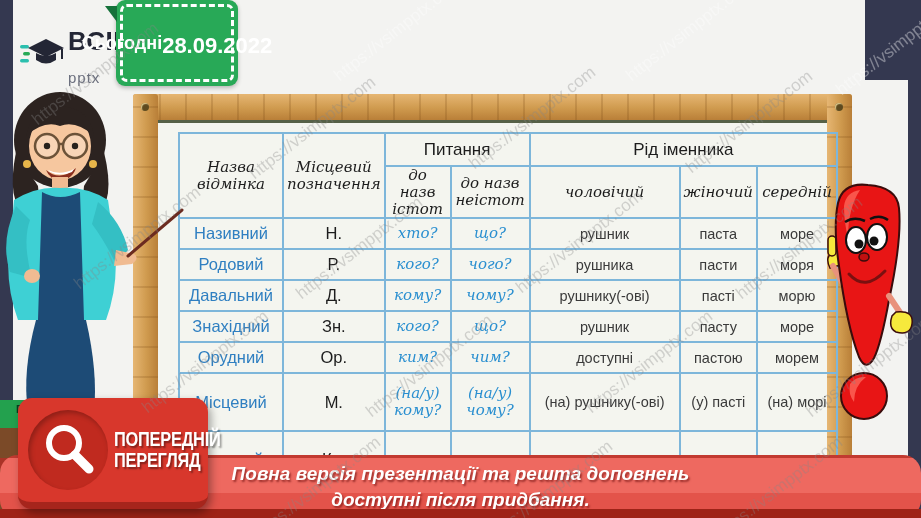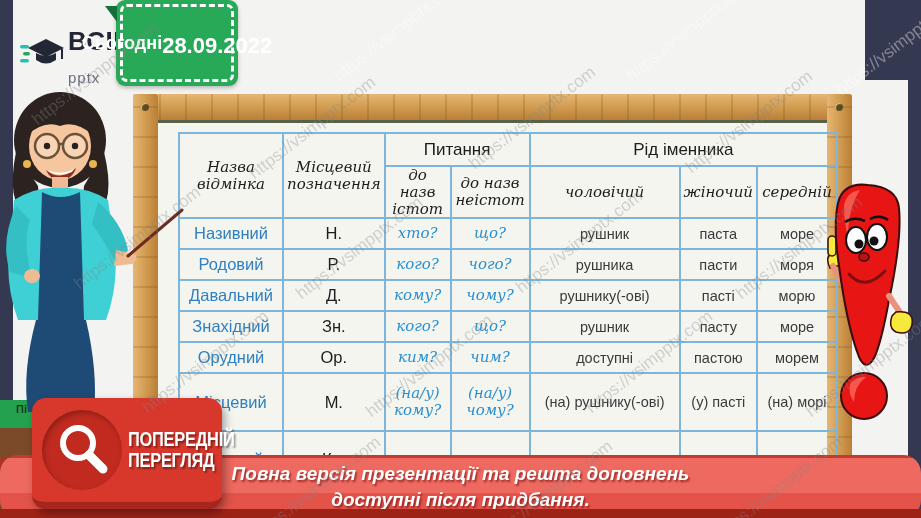--- a/index.html
+++ b/index.html
@@ -66,21 +66,21 @@
   .brown-box{position:absolute;left:0;top:428px;width:56px;height:86px;background:#7b4a28;z-index:2;}
   .brown-box .stripe{position:absolute;left:0;top:30px;width:100%;height:11px;background:#aa3327;}
   
   .bottom-banner{position:absolute;left:0;top:455px;width:921px;height:63px;z-index:4;
      background:linear-gradient(180deg,#c23a30 0 3px,#ee6960 3px 38px,#e3534a 38px 54px,#d4453c 54px 100%);
      display:flex;flex-direction:column;justify-content:center;align-items:center;border-radius:18px;}
   .bottom-banner .strip{position:absolute;left:0;bottom:0;width:100%;height:9px;background:#9e2317;}
   .bb-line{color:#fff;font-weight:bold;font-style:italic;font-size:19px;line-height:1.35;
            text-shadow:1.5px 1.5px 2px rgba(90,0,0,.55);}
   
-  .preview-badge{position:absolute;left:32px;top:398px;width:190px;height:104px;background:#d8372c;
+  .preview-badge{position:absolute;left:18px;top:398px;width:190px;height:104px;background:#d8372c;
      border-radius:14px;border-bottom:7px solid #a6251c;z-index:5;box-shadow:3px 4px 8px rgba(0,0,0,.35);
      display:flex;align-items:center;}
   .mag-circle{width:80px;height:80px;border-radius:50%;background:#c02a1f;margin-left:10px;flex:0 0 auto;
      display:flex;align-items:center;justify-content:center;box-shadow:inset 2px 3px 5px rgba(0,0,0,.25);}
   .pv-text{margin-left:6px;color:#fff;font-weight:bold;font-size:20px;line-height:1.05;
      transform:scaleX(.82);transform-origin:left center;letter-spacing:-.3px;
      text-shadow:2px 2px 2px rgba(0,0,0,.4);white-space:nowrap;}
   
   .wm-layer{position:absolute;inset:0;z-index:9;pointer-events:none;}
   .wm{position:absolute;font-size:17px;color:rgba(135,135,135,.34);transform:rotate(-38deg);white-space:nowrap;}

